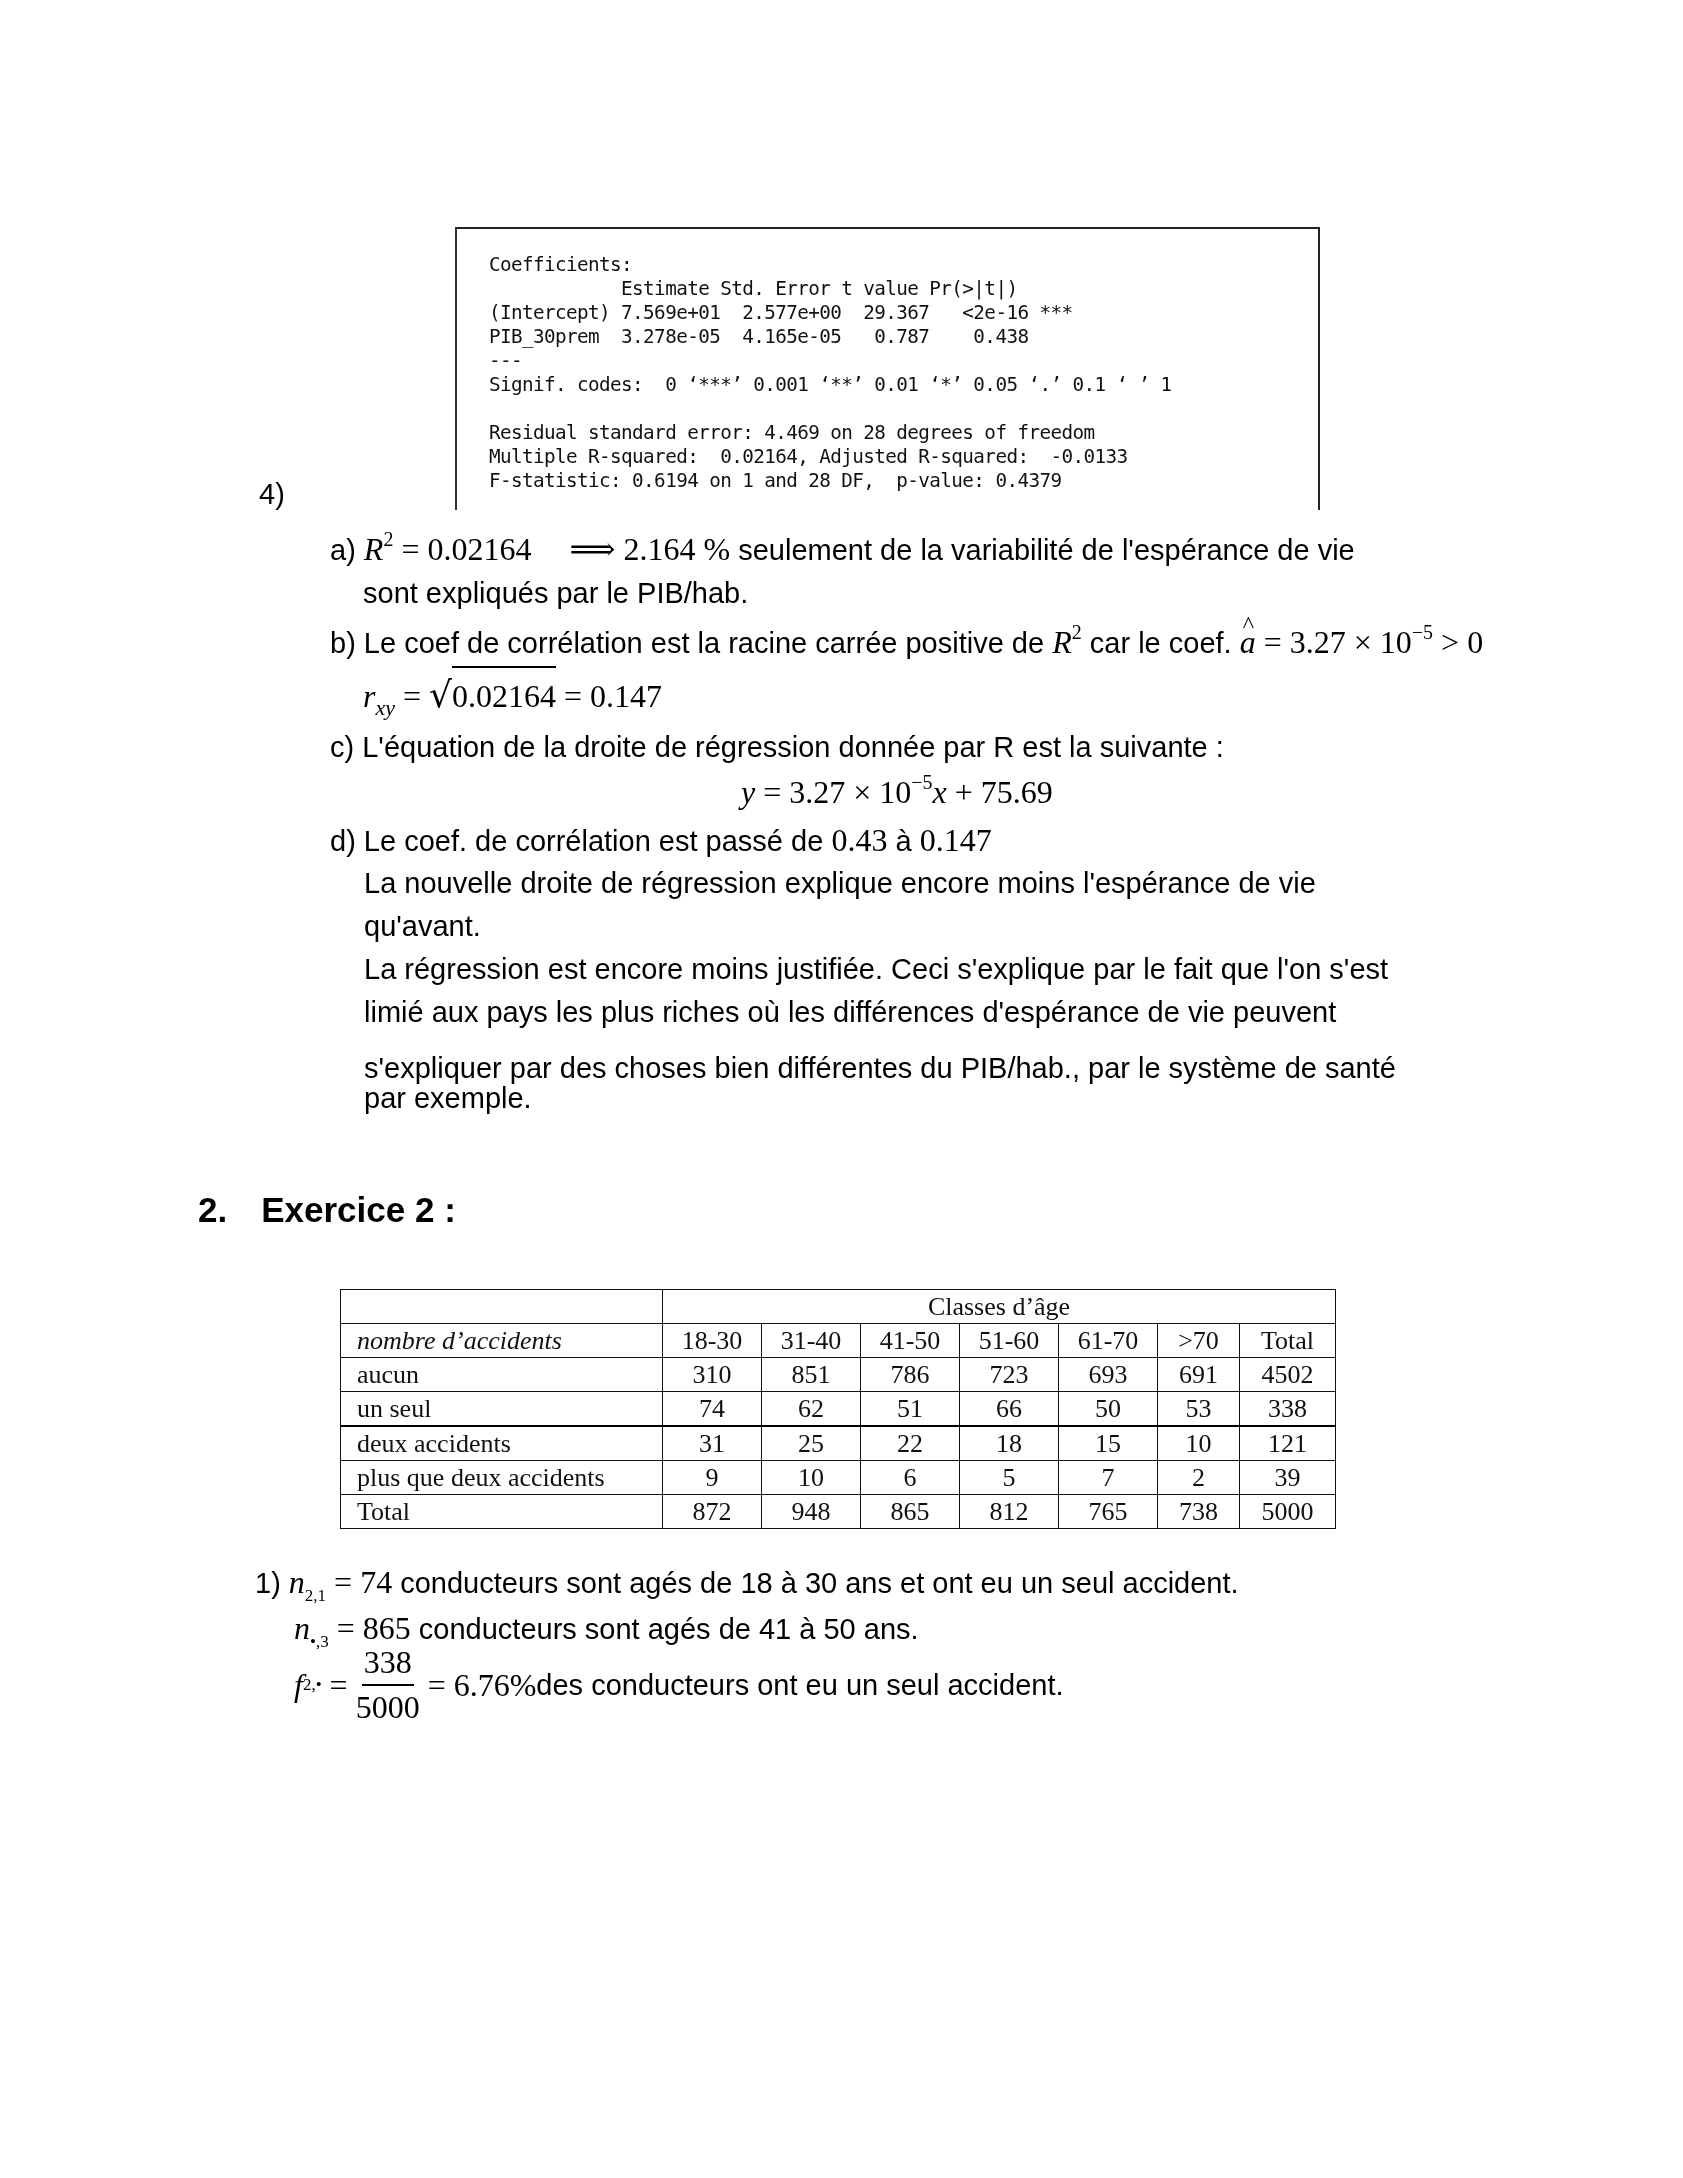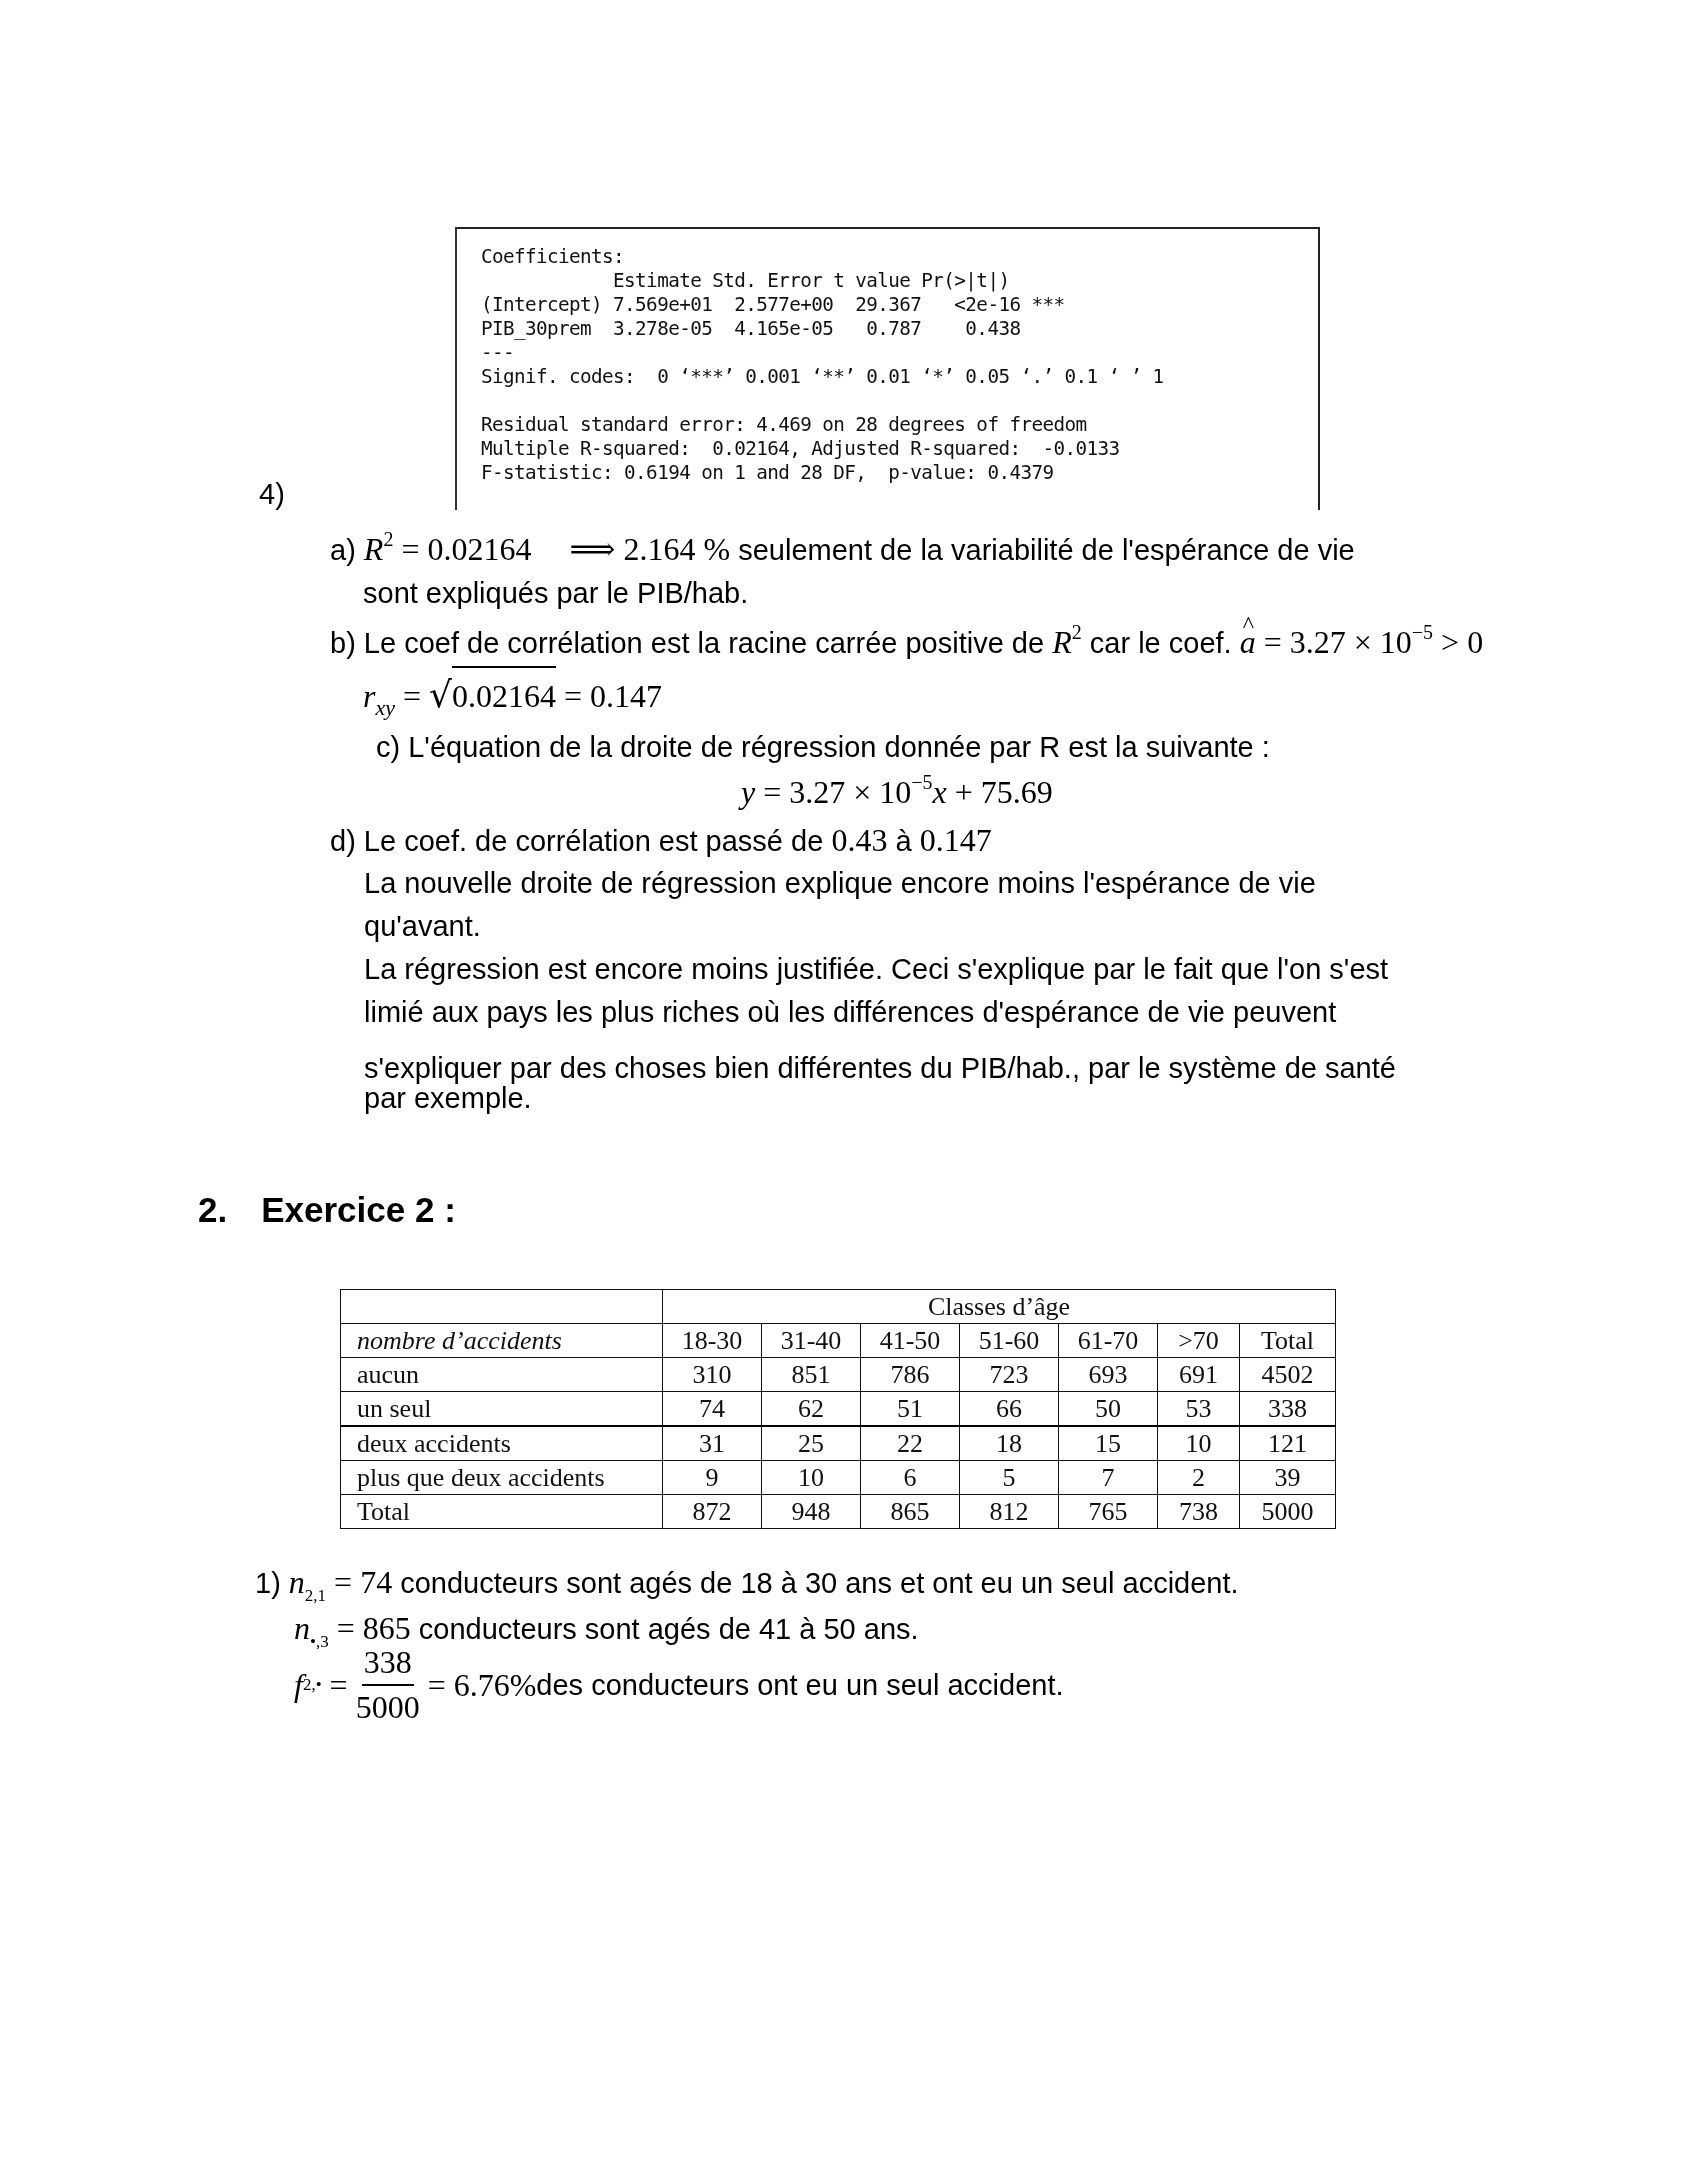--- a/index.html
+++ b/index.html
@@ -6,21 +6,21 @@
   body { width: 1683px; height: 2178px; position: relative; overflow: hidden; color: #000; }
   .abs { position: absolute; white-space: nowrap; }
 
   
   .rbox {
     position: absolute; left: 455px; top: 227px; width: 865px; height: 283px;
     border-top: 2px solid #222; border-left: 2px solid #333; border-right: 2px solid #222;
     box-sizing: border-box; background: #fff;
   }
   .rbox pre {
-    margin: 6px; position: absolute; left: 18px; top: 10px;
+    margin: 14px; position: absolute; left: 18px; top: 10px;
     font-family: "DejaVu Sans Mono", "Liberation Mono", monospace;
     font-size: 19.3px; line-height: 24px; color: #111; letter-spacing: -0.6px;
   }
 
   .txt { font-family: "Liberation Sans", sans-serif; font-size: 29px; line-height: 1; }
   .m { font-family: "Liberation Serif", "DejaVu Serif", serif; font-size: 32px; }
   .mi { font-family: "Liberation Serif", "DejaVu Serif", serif; font-style: italic; font-size: 32px; }
   sup.m, sup.s { font-family: "Liberation Serif", serif; font-size: 20px; vertical-align: 14px; line-height: 0; }
   sub.s { font-family: "Liberation Serif", serif; font-size: 22px; vertical-align: -8px; line-height: 0; font-style: italic; }
   sub.sn { font-family: "Liberation Serif", serif; font-size: 17px; vertical-align: -8px; line-height: 0; font-style: normal; }
@@ -78,21 +78,21 @@
 </div>
 <div class="abs txt" style="left:363px; top:579px;">sont expliqués par le PIB/hab.</div>
 
 <div class="abs txt" style="left:330px; top:626px;">
   <span>b)</span><span> Le coef de corrélation est la racine carrée positive de </span><span class="mi">R</span><sup class="m">2</sup><span> car le coef. </span><span class="mi hat">a</span><span class="m"> = 3.27 × 10</span><sup class="m">−5</sup><span class="m"> &gt; 0</span>
 </div>
 <div class="abs txt" style="left:363px; top:677px;">
   <span class="mi">r</span><sub class="s">xy</sub><span class="m"> = </span><span class="sqrt"><span class="rad">√</span><span class="m under">0.02164</span></span><span class="m"> = 0.147</span>
 </div>
 
-<div class="abs txt" style="left:330px; top:733px;margin-left:46px;">
+<div class="abs txt" style="left:330px; top:733px;">
   <span>c)</span><span> L'équation de la droite de régression donnée par R est la suivante :</span>
 </div>
 <div class="abs" style="left:741px; top:774px;">
   <span class="mi">y</span><span class="m"> = 3.27 × 10</span><sup class="m">−5</sup><span class="mi">x</span><span class="m"> + 75.69</span>
 </div>
 
 <div class="abs txt" style="left:330px; top:824px;">
   <span>d)</span><span> Le coef. de corrélation est passé de </span><span class="m">0.43</span><span> à </span><span class="m">0.147</span>
 </div>
 <div class="abs txt" style="left:364px; top:869px;">La nouvelle droite de régression explique encore moins l'espérance de vie</div>

